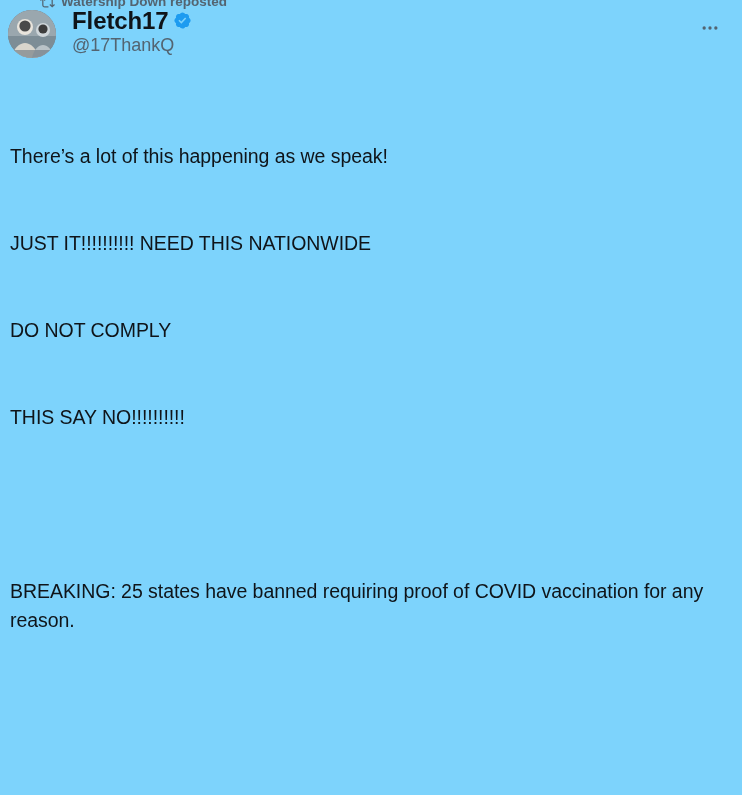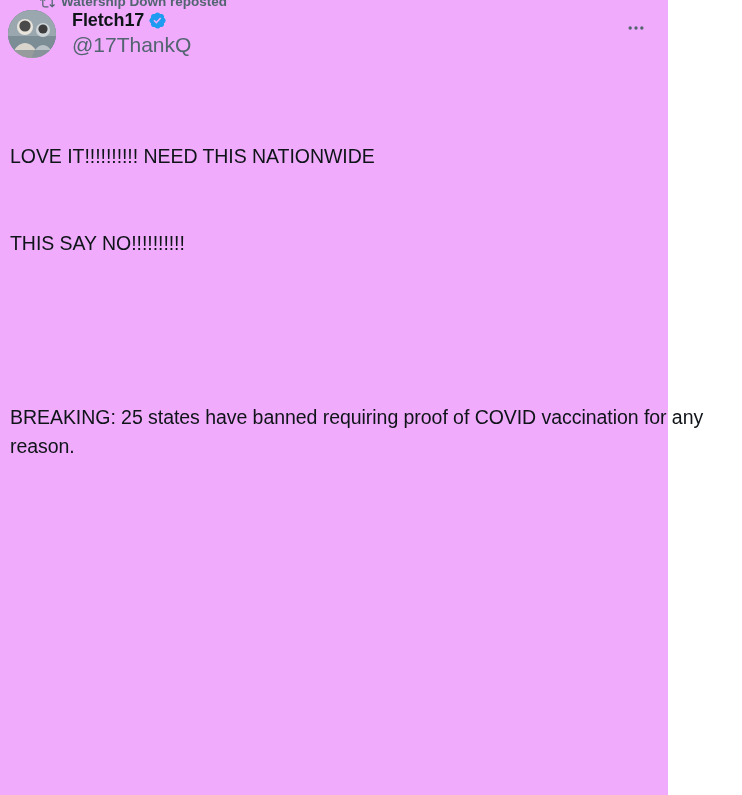--- a/index.html
+++ b/index.html
@@ -10,23 +10,23 @@
   body {
     width: 742px;
     height: 795px;
     font-family: "Liberation Sans", sans-serif;
     color: #0f1419;
     overflow: hidden;
   }
 
   .tweet {
     position: relative;
-    width: 668px;
+    width: 742px;
     height: 795px;
-    background: #f0abfc;
+    background: #7dd3fc;
     box-sizing: border-box;
   }
 
   
   .repost-row {
     position: absolute;
     top: -6px;
     left: 40px;
     height: 16px;
     display: flex;
@@ -73,34 +73,34 @@
     left: 64px;
     top: 0;
   }
   .name-row {
     display: flex;
     align-items: center;
     gap: 4px;
     height: 25px;
   }
   .display-name {
-    font-size: 18px;
+    font-size: 24px;
     font-weight: bold;
     color: #0f1419;
     line-height: 25px;
     letter-spacing: -0.1px;
   }
   .verified {
     width: 19px;
     height: 19px;
     color: #1d9bf0;
     flex: 0 0 auto;
   }
   .handle {
-    font-size: 21px;
+    font-size: 18px;
     color: #536471;
     line-height: 22px;
     margin-top: 1px;
   }
 
   .more-btn {
     position: absolute;
     right: 10px;
     top: 6px;
     width: 28px;
@@ -174,21 +174,23 @@
     <div class="more-btn">
       <svg viewBox="0 0 24 24" width="20" height="20" fill="currentColor" aria-hidden="true">
         <circle cx="5" cy="12" r="2"></circle>
         <circle cx="12" cy="12" r="2"></circle>
         <circle cx="19" cy="12" r="2"></circle>
       </svg>
     </div>
   </div>
 
   <div class="tweet-text">
-    <p class="para">LOVE IT!!!!!!!!!! NEED THIS NATIONWIDE</p>
+    <p class="para">There’s a lot of this happening as we speak!</p>
+    <p class="para">JUST IT!!!!!!!!!! NEED THIS NATIONWIDE</p>
+    <p class="para">DO NOT COMPLY</p>
     <p class="para">THIS SAY NO!!!!!!!!!!</p>
     <div class="blank"></div>
     <p class="para">BREAKING: 25 states have banned requiring proof of COVID vaccination for any reason.</p>
     
     
     
     
     
     
   </div>

